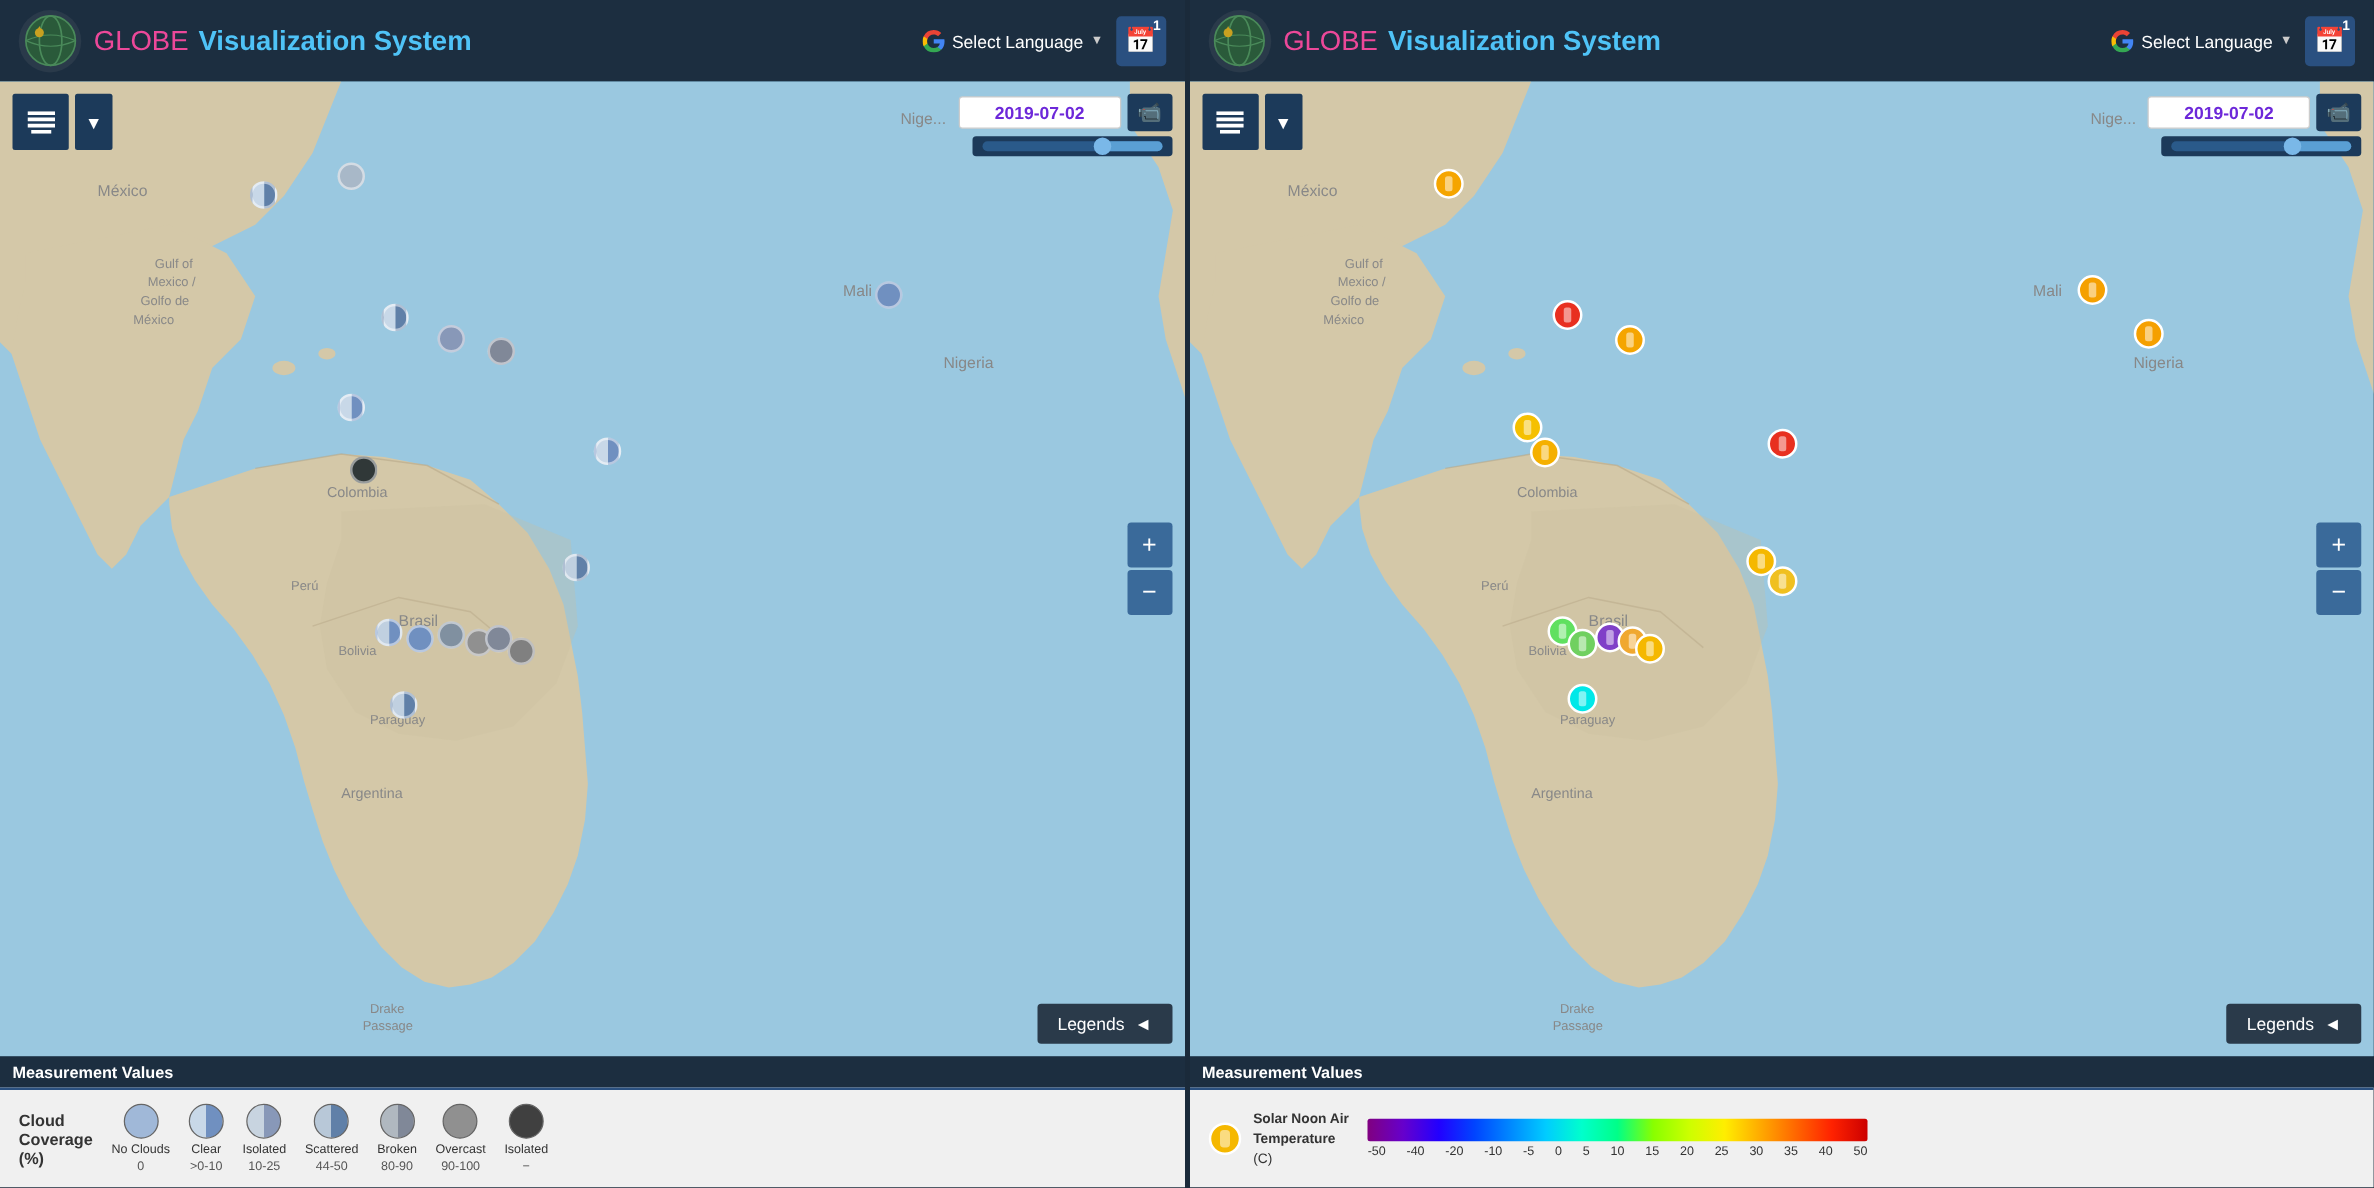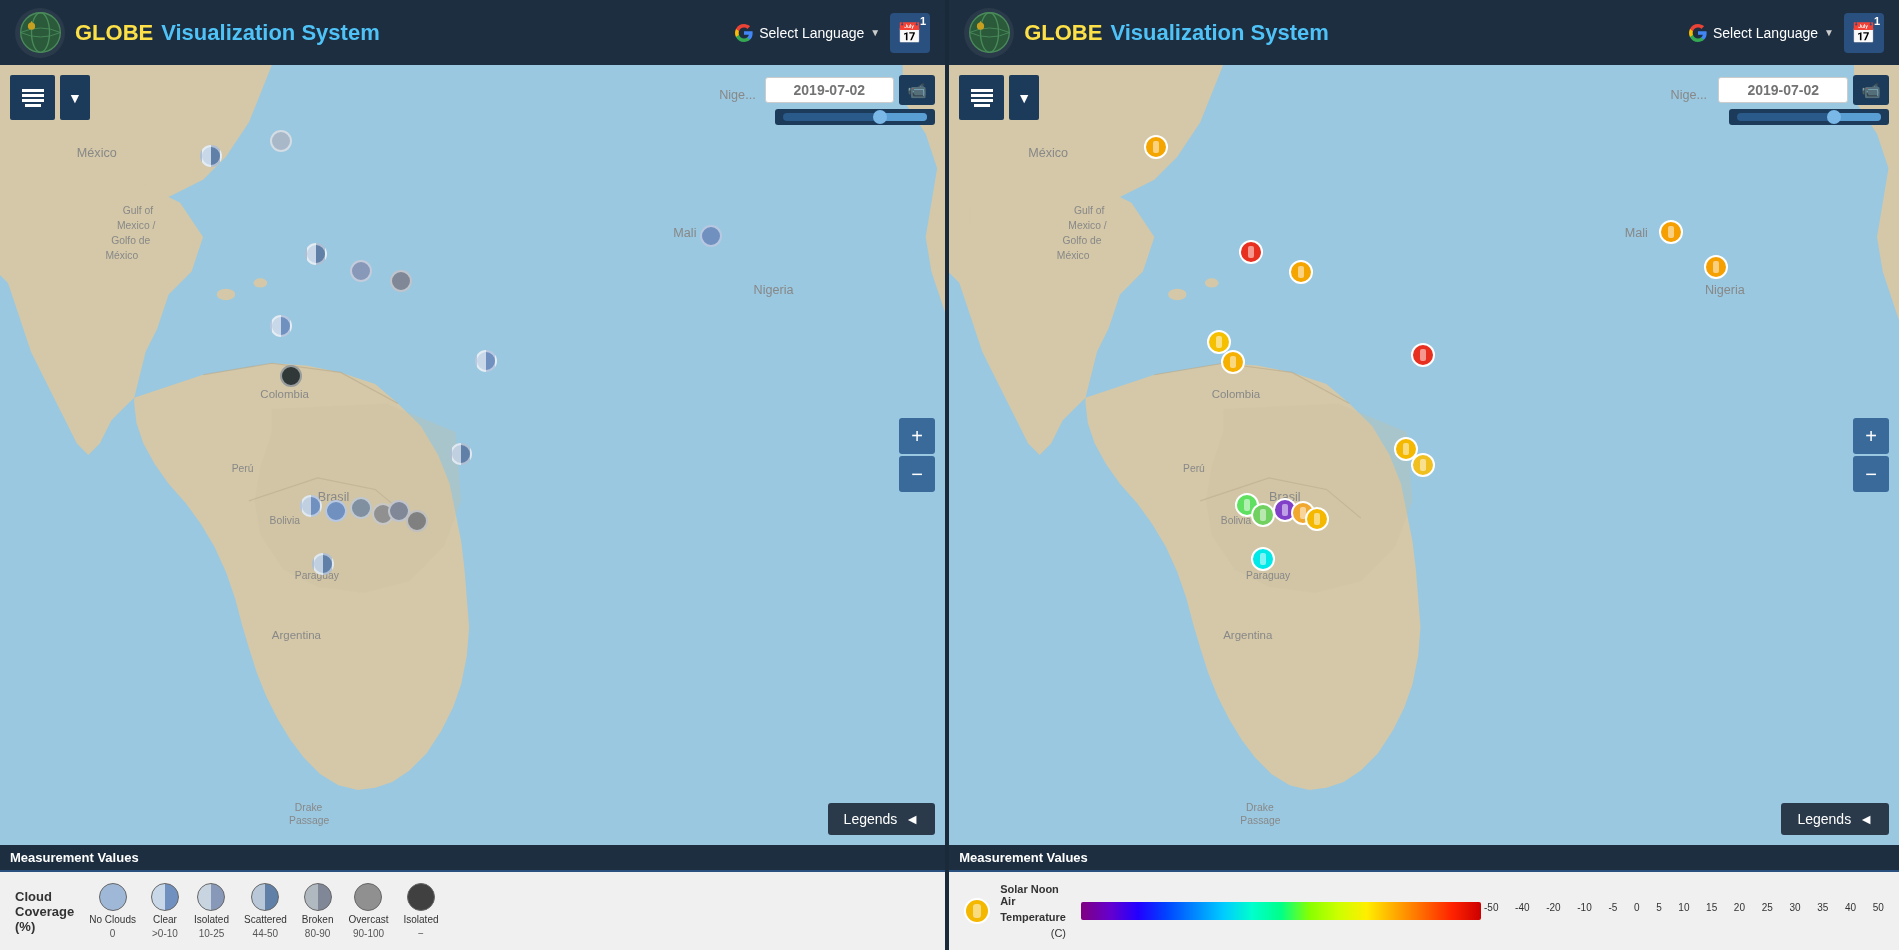--- a/index.html
+++ b/index.html
@@ -53,23 +53,23 @@
       height: 45px;
     }
 
     .brand-text {
       display: flex;
       align-items: baseline;
       gap: 8px;
     }
 
     .brand-globe {
-      color: #fde047;
+      color: #ec4899;
       font-size: 22px;
-      font-weight: bold;
+      font-weight: normal;
     }
 
     .brand-vis {
       color: #4fc3f7;
       font-size: 22px;
       font-weight: bold;
     }
 
     .header-spacer { flex: 1; }
 
@@ -186,21 +186,21 @@
     }
 
     .date-row {
       display: flex;
       align-items: center;
       gap: 5px;
     }
 
     .date-box {
       background: #fff;
-      color: #737373;
+      color: #6d28d9;
       padding: 4px 28px;
       font-size: 14px;
       font-weight: bold;
       border-radius: 3px;
       border: 1px solid #ccc;
     }
 
     .video-btn {
       background: #1c3a5a;
       border: none;
@@ -370,21 +370,20 @@
       height: 22px;
       border-radius: 50%;
       border: 2px solid rgba(255,255,255,0.5);
     }
 
     
     .temp-legend {
       display: flex;
       flex-direction: column;
       gap: 4px;
-      align-items: flex-end;
     }
 
     .temp-gradient-bar {
       width: 400px;
       height: 18px;
       background: linear-gradient(to right, #800080, #9400d3, #4b0082, #0000ff, #00bfff, #00ffff, #00ff00, #adff2f, #ffff00, #ffa500, #ff4500, #ff0000);
       border-radius: 2px;
     }
 
     .temp-scale {
@@ -845,21 +844,21 @@
         <div style="display:flex;align-items:center;gap:10px;">
           <div class="temp-icon">
             <div style="width:8px;height:14px;background:rgba(255,255,255,0.5);border-radius:3px;"></div>
           </div>
           <div class="temp-legend">
             <div style="font-size:11px;font-weight:bold;color:#333;">Solar Noon Air</div>
             <div style="font-size:11px;font-weight:bold;color:#333;">Temperature</div>
             <div style="font-size:11px;color:#333;">(C)</div>
           </div>
         </div>
-        <div style="display:flex;flex-direction:row;gap:3px;">
+        <div style="display:flex;flex-direction:column;gap:3px;">
           <div class="temp-gradient-bar" style="background: linear-gradient(to right, #800080, #6600cc, #2200ff, #0044ff, #0088ff, #00ccff, #00ffcc, #00ff88, #88ff00, #ccff00, #ffee00, #ffaa00, #ff6600, #ff2200, #cc0000);"></div>
           <div class="temp-scale">
             <span>-50</span>
               <span>-40</span>
               <span>-20</span>
               <span>-10</span>
               <span>-5</span>
               <span>0</span>
               <span>5</span>
               <span>10</span>

